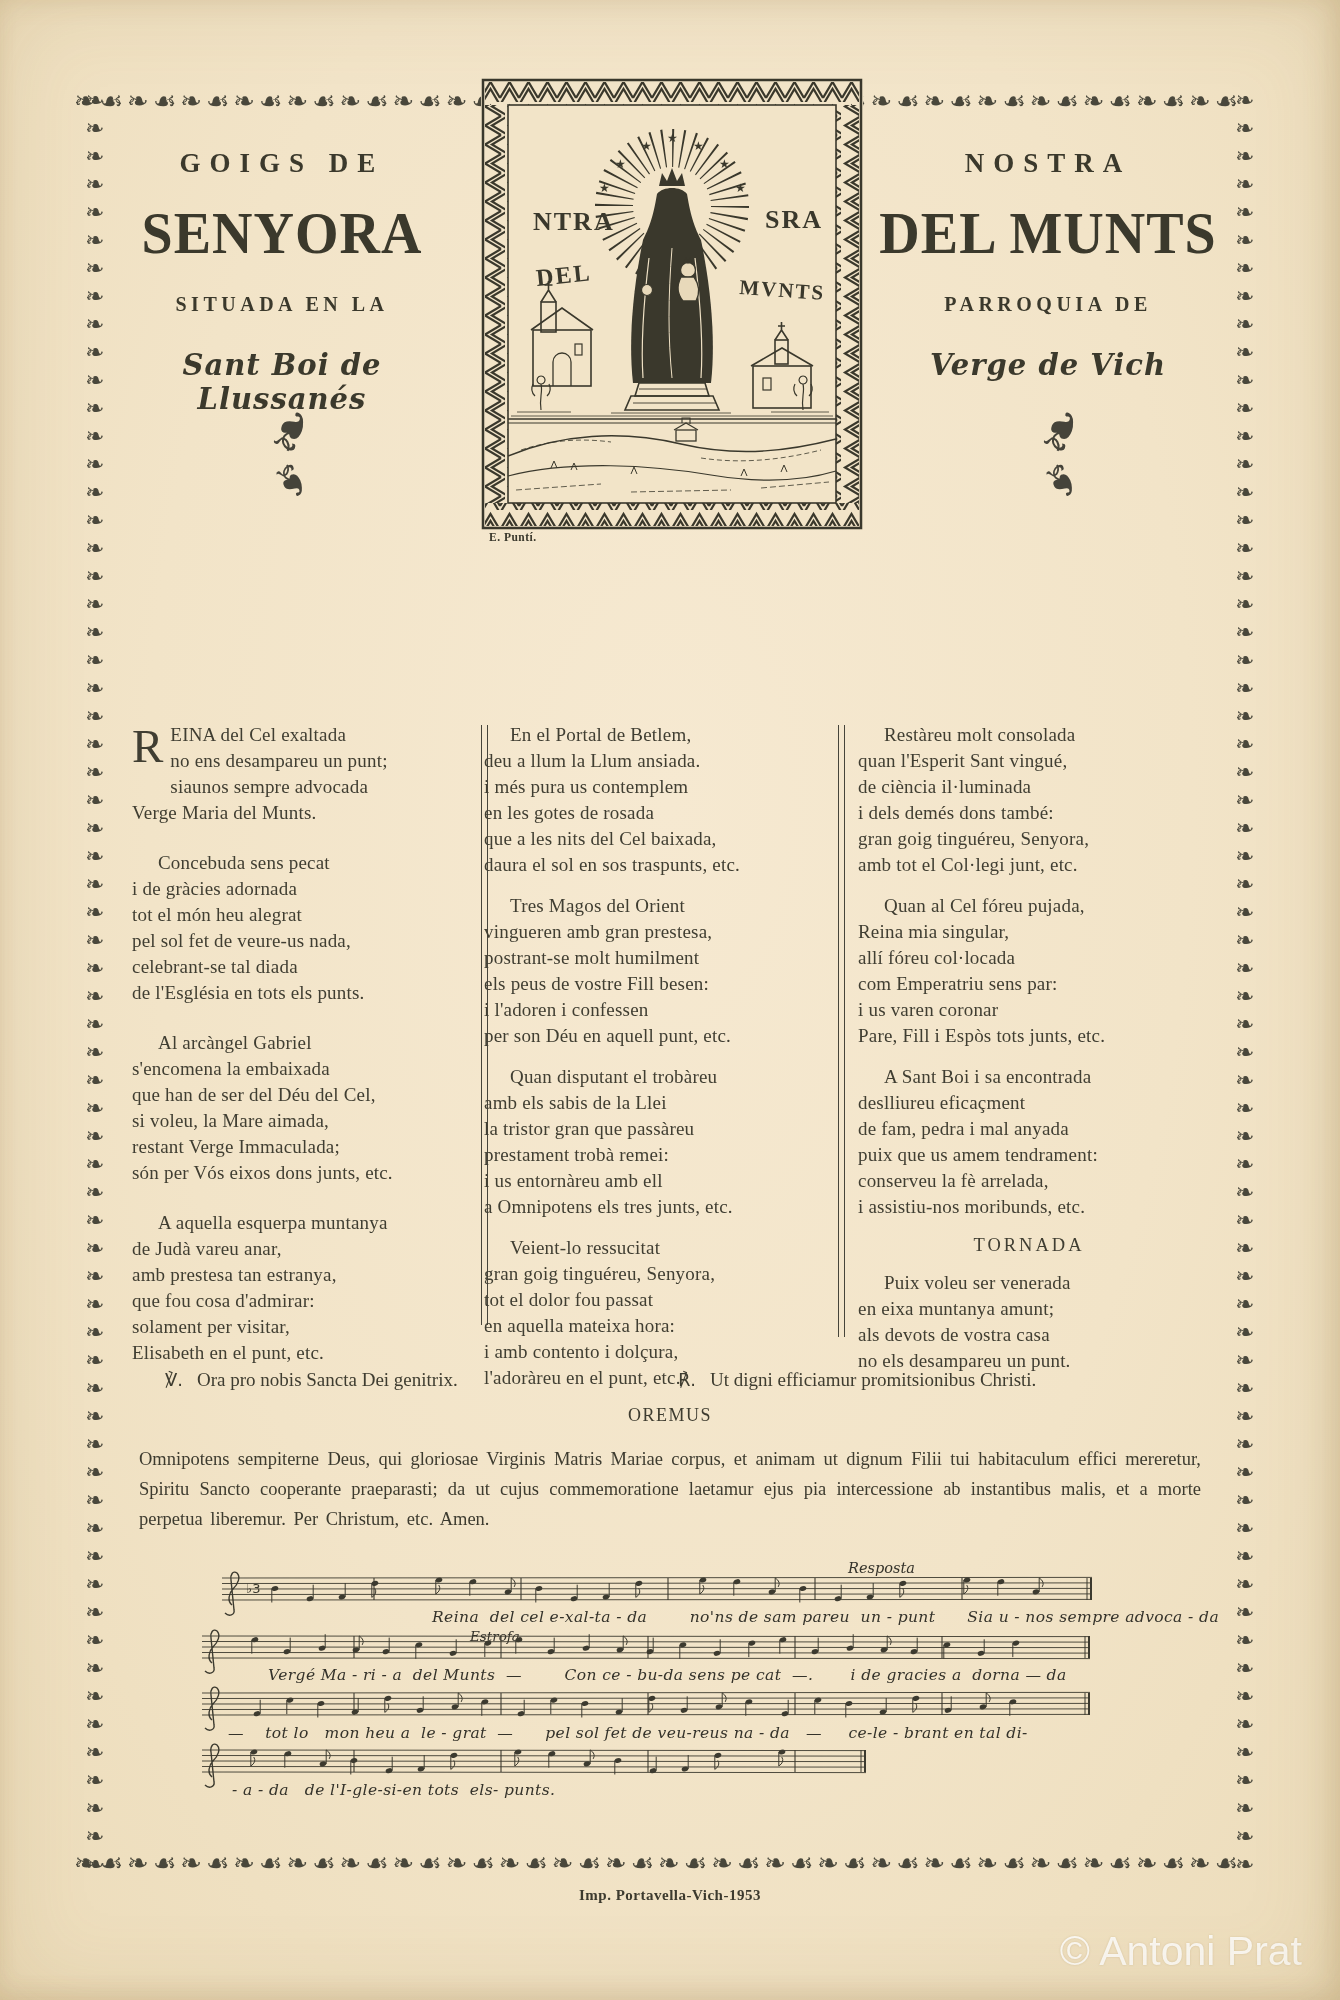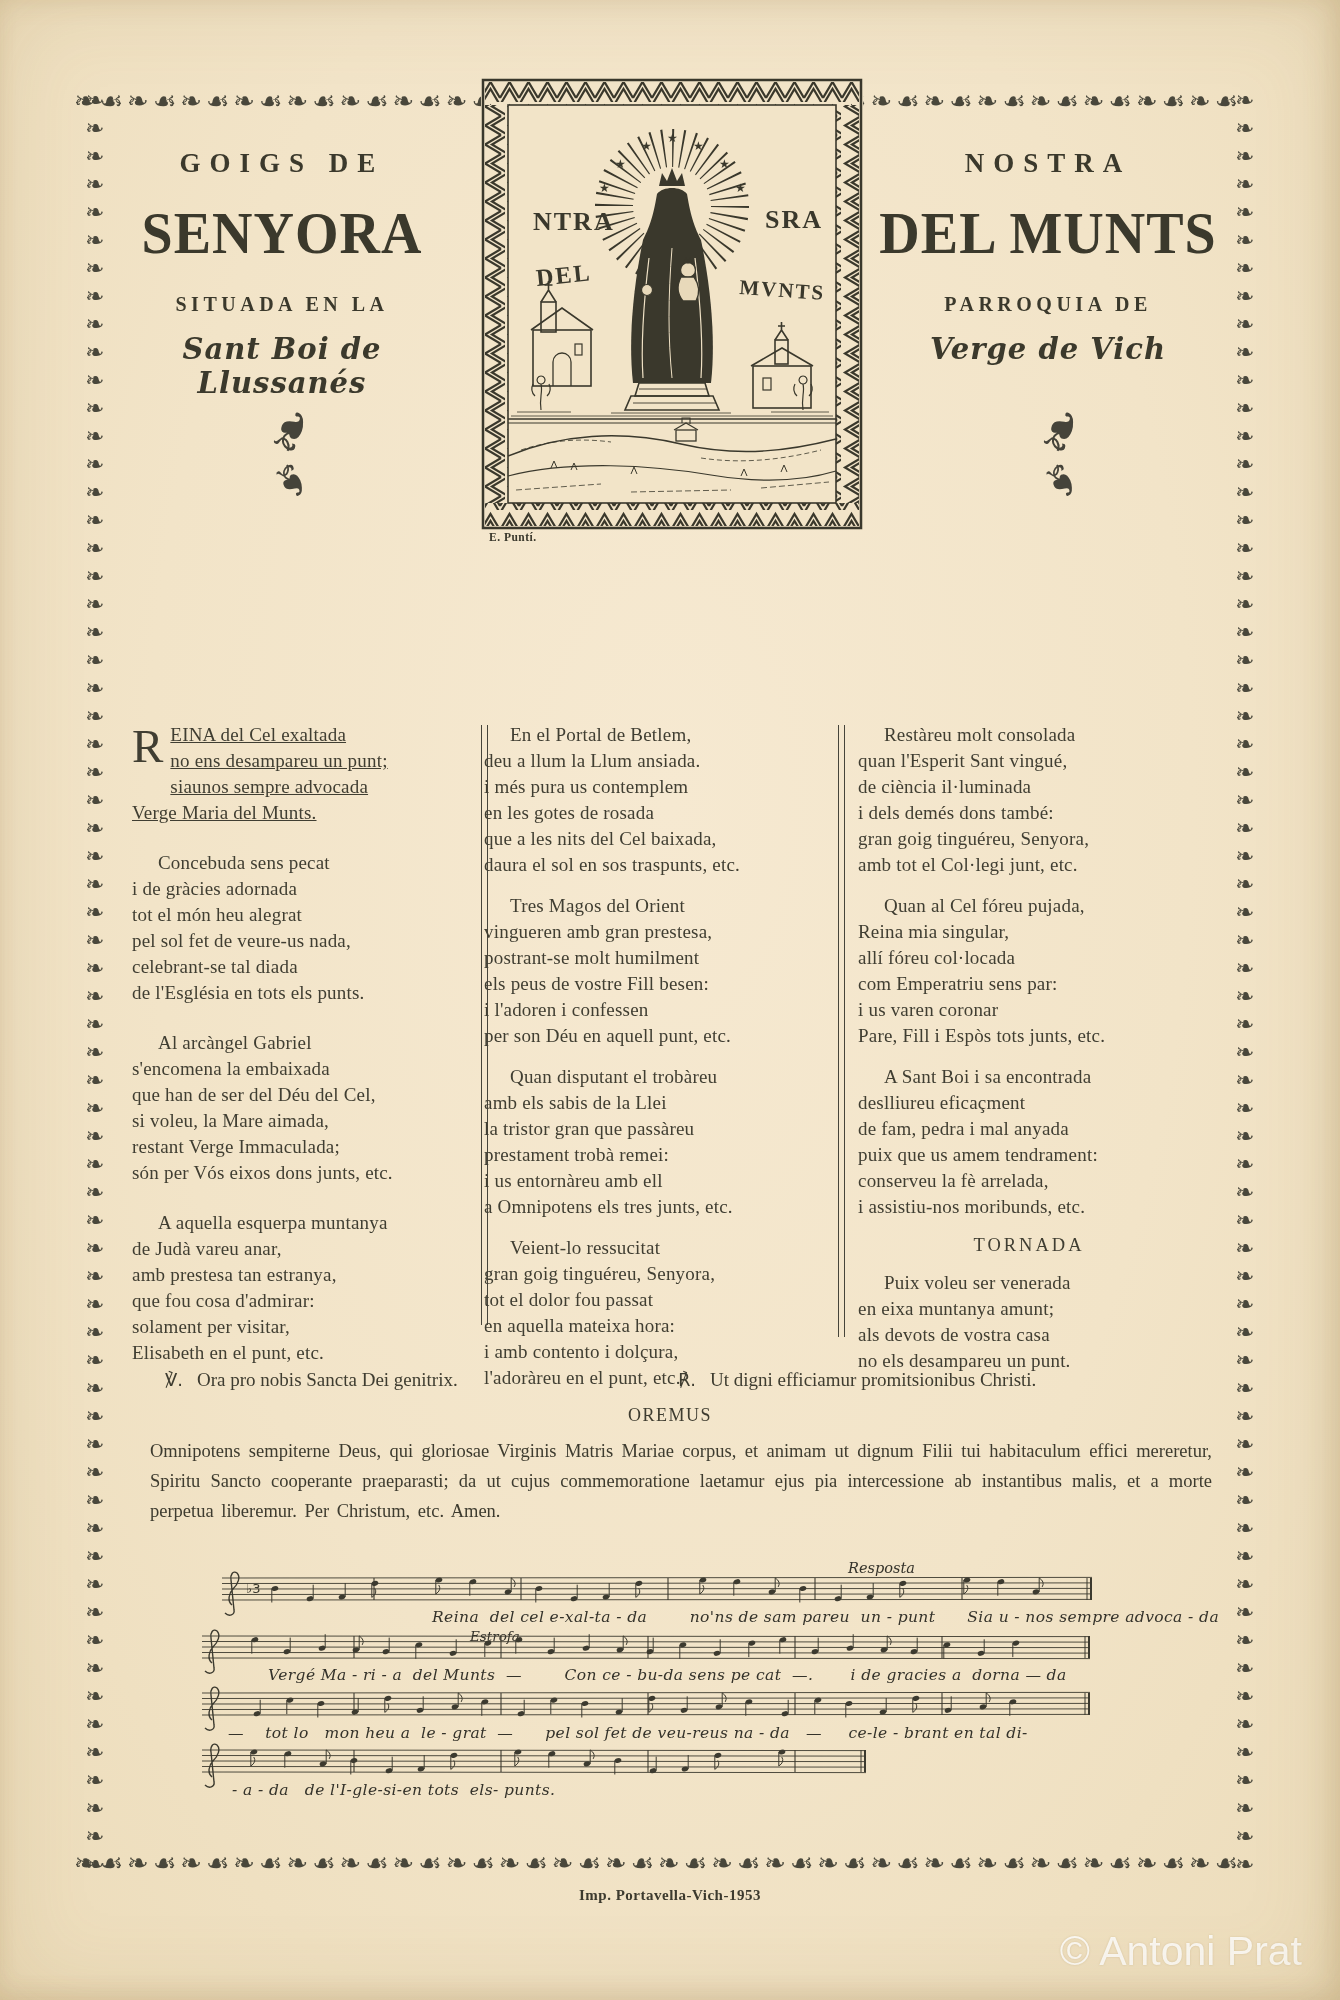--- a/index.html
+++ b/index.html
@@ -9,42 +9,42 @@
   #page::after{content:"";position:absolute;inset:0;pointer-events:none;
         box-shadow:inset 0 0 90px rgba(140,105,45,.15), inset -12px 0 28px rgba(140,105,45,.13), inset 0 -8px 20px rgba(140,105,45,.08);}
   
   .garland{position:absolute;color:#49473b;font-family:"DejaVu Sans",sans-serif;overflow:hidden;line-height:1;}
   .gh{font-size:26px;letter-spacing:4px;white-space:nowrap;height:36px;}
   .gv{font-size:23px;width:38px;line-height:28px;word-break:break-all;text-align:center;}
   
   .tblock{position:absolute;top:148px;width:340px;text-align:center;color:#3b392c;}
   .kicker{font-weight:bold;font-size:27px;letter-spacing:9px;margin-bottom:26px;}
   .bigtitle{font-weight:bold;font-size:56px;line-height:1;letter-spacing:1px;margin-bottom:32px;transform:scaleY(1.06);}
-  .subtitle{font-weight:bold;font-size:20px;letter-spacing:4.5px;margin-bottom:16px;}
+  .subtitle{font-weight:bold;font-size:20px;letter-spacing:4.5px;margin-bottom:32px;}
   .place{font-family:"DejaVu Serif",serif;font-style:italic;font-weight:bold;font-size:29px;letter-spacing:1px;}
   
   .fleuron{position:absolute;width:86px;height:140px;display:flex;flex-direction:column;align-items:center;color:#45433a;font-family:"DejaVu Sans",sans-serif;}
   .fleuron span{display:block;line-height:.8;}
   .fl-a{font-size:58px;transform:rotate(-70deg);}
   .fl-b{font-size:48px;transform:rotate(-115deg) scaleX(-1);margin-top:8px;}
   
   .vcol{position:absolute;top:722px;width:342px;font-size:19px;color:#403e32;}
   .stanza{margin-bottom:15px;}
   .vcol.c0 .stanza{margin-bottom:24px;}
   .line{line-height:26px;white-space:nowrap;letter-spacing:.2px;}
   .stanza .line:first-child{padding-left:26px;}
-  .stanza.dc .line{padding-left:0;text-decoration:underline;}
+  .stanza.dc .line{padding-left:0;}
   .dropcap{float:left;font-size:47px;line-height:42px;height:50px;padding-right:7px;margin-top:3px;}
   .tornada{ text-align:center;font-size:18.5px;letter-spacing:3px;margin:10px 0 14px;}
   .colsep{position:absolute;width:5px;border-left:1.6px solid #46443a;border-right:1.6px solid #46443a;}
   
   .vr{position:absolute;font-size:19px;white-space:nowrap;}
   .vrmark{font-family:"DejaVu Sans",sans-serif;font-size:18px;padding-right:14px;}
   .oremus{position:absolute;left:0;right:0;text-align:center;font-size:18px;letter-spacing:1.5px;}
-  .prayer{position:absolute;left:150px;width:1062px;font-size:18.5px;line-height:30px;text-align:justify;word-spacing:3px;color:#3d3b2f;}
+  .prayer{position:absolute;left:139px;width:1062px;font-size:18.5px;line-height:30px;text-align:justify;word-spacing:3px;color:#3d3b2f;margin-top:8px;}
   
   .lyric{position:absolute;font-family:"DejaVu Serif",serif;font-style:italic;font-size:15.5px;color:#34322a;white-space:pre;letter-spacing:.4px;}
   .mlabel{position:absolute;font-family:"DejaVu Serif",serif;font-style:italic;font-size:14.5px;color:#34322a;}
   
   .imprint{position:absolute;left:0;right:0;top:1887px;text-align:center;font-weight:bold;font-size:15px;letter-spacing:.5px;color:#3c3a2e;}
   .watermark{position:absolute;top:1928px;right:38px;font-family:"Liberation Sans",sans-serif;font-size:41px;color:rgba(255,255,255,.85);text-shadow:0 0 2px rgba(170,140,90,.35);}
   .signature{position:absolute;left:489px;top:531px;font-weight:bold;font-size:11.5px;letter-spacing:.5px;color:#3a382c;}
   .woodcut{position:absolute;left:481px;top:78px;}
 </style>
 </head>

